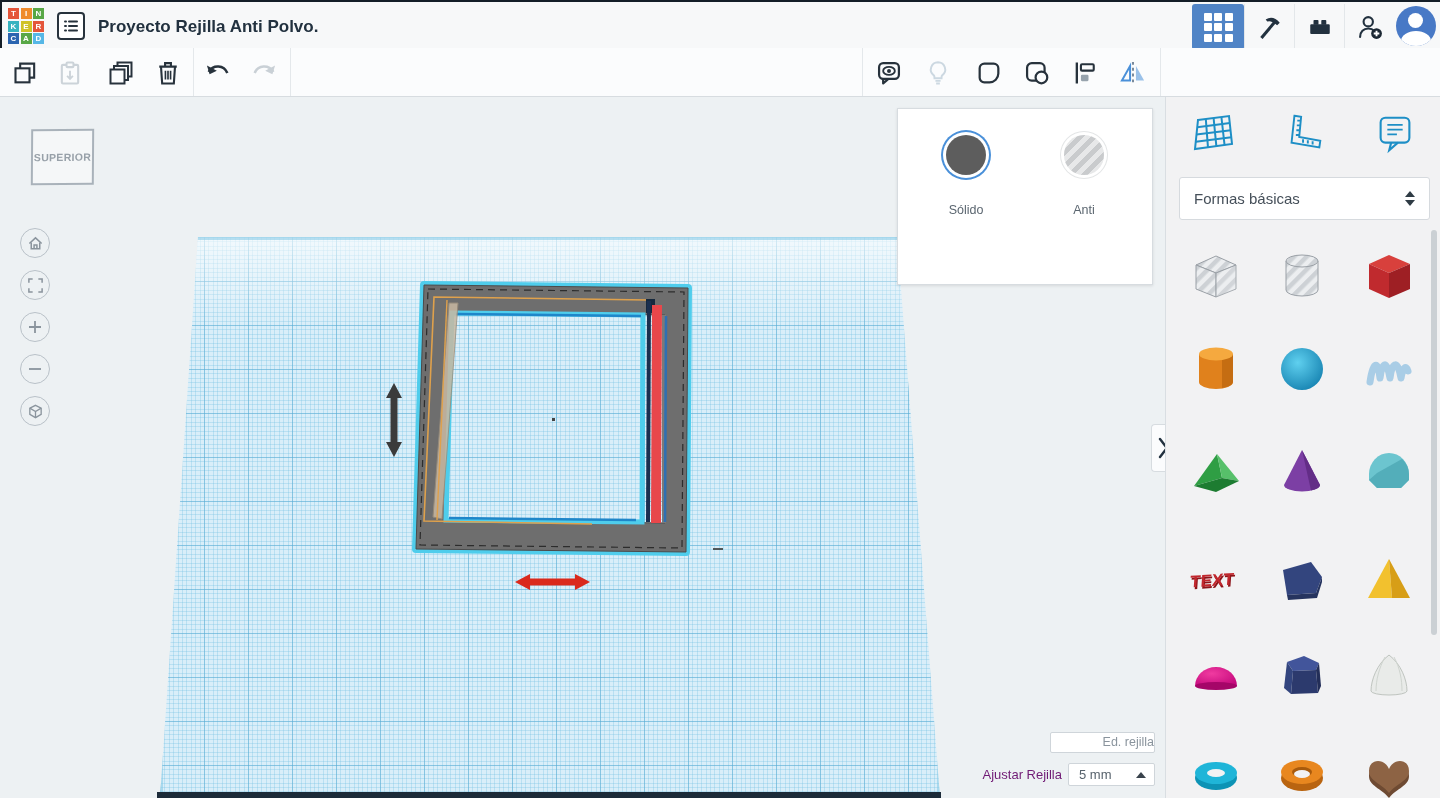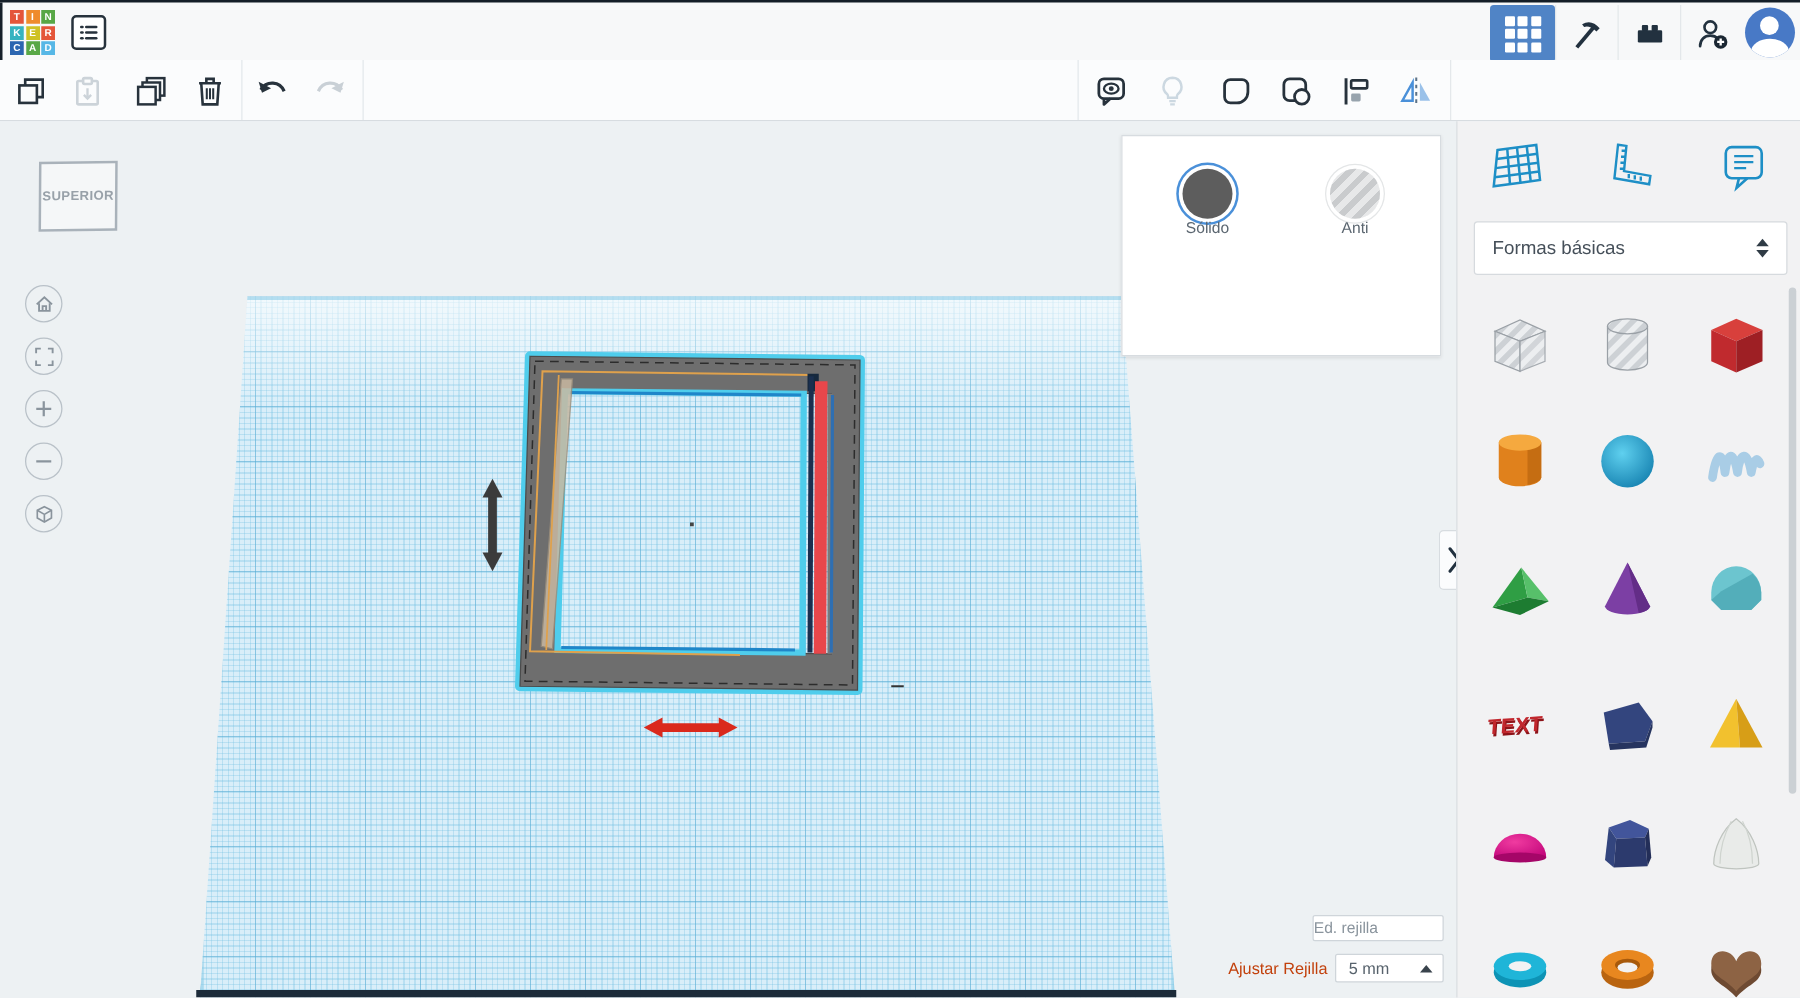--- a/index.html
+++ b/index.html
@@ -53,25 +53,25 @@
   .panel-hd { height:42px; border-bottom:1px solid #e7eaec; display:flex; align-items:center; }
   .collapse-btn { width:42px; height:42px; border-right:1px solid #e7eaec; display:flex; align-items:center; justify-content:center; cursor:pointer; }
   .tri-up { width:0; height:0; border-left:9px solid transparent; border-right:9px solid transparent; border-bottom:11px solid #22313f; }
   .panel-title { flex:1; padding-left:11px; font-size:15px; font-weight:bold; color:#22313f; }
   .panel-hd-icons { display:flex; gap:13px; padding-right:14px; }
   .panel-body { display:flex; justify-content:center; gap:54px; padding-top:26px; }
   .swatch-wrap { display:flex; flex-direction:column; align-items:center; width:64px; cursor:pointer; }
   .swatch { width:40px; height:40px; border-radius:50%; }
   .swatch.solid { background:#5d5d5d; box-shadow:0 0 0 3px #fff, 0 0 0 5px #4a90d9; }
   .swatch.hole { background:repeating-linear-gradient(135deg,#c9cbcd 0 5px,#e7e8e9 5px 10px); box-shadow:0 0 0 3px #fff, 0 0 0 4px #e4e6e7; }
-  .swatch-label { margin-top:0; font-size:12.5px; color:#5b6670; }
+  .swatch-label { margin-top:28px; font-size:12.5px; color:#5b6670; }
 
   
-  .grid-edit-btn { position:absolute; left:1050px; top:635px; width:105px; height:21px; background:#fff; border:1px solid #cfd5da; border-radius:2px; font-size:12.5px; color:#8a949d; text-align:left; line-height:19px; cursor:pointer; }
-  .snap-label { position:absolute; left:900px; top:670px; width:162px; text-align:right; font-size:13px; color:#c2410c; }
+  .grid-edit-btn { position:absolute; left:1050px; top:635px; width:105px; height:21px; background:#fff; border:1px solid #cfd5da; border-radius:2px; font-size:12.5px; color:#8a949d; text-align:right; line-height:19px; cursor:pointer; }
+  .snap-label { position:absolute; left:900px; top:670px; width:162px; text-align:right; font-size:13px; color:#701a75; }
   .snap-dd { position:absolute; left:1068px; top:666px; width:87px; height:23px; background:#fff; border:1px solid #cfd5da; border-radius:2px; font-size:13px; color:#57626c; line-height:21px; padding-left:10px; cursor:pointer; }
   .snap-dd .up { position:absolute; right:8px; top:8px; width:0; height:0; border-left:5px solid transparent; border-right:5px solid transparent; border-bottom:6px solid #39434c; }
 
   
   .sidebar { position:absolute; left:1165px; top:97px; width:275px; height:701px; background:#f2f2f3; border-left:1px solid #d9dee2; overflow:hidden; }
   .side-tools { position:absolute; left:22px; top:12px; width:232px; display:flex; justify-content:space-between; }
   .side-tool { width:50px; height:50px; display:flex; align-items:center; justify-content:center; cursor:pointer; }
   .cat-dd { position:absolute; left:13px; top:80px; width:251px; height:43px; background:#fff; border:1px solid #d6dade; border-radius:3px; display:flex; align-items:center; padding:0 14px; cursor:pointer; }
   .cat-dd .lbl { flex:1; font-size:15px; color:#454f59; }
   .spin { display:flex; flex-direction:column; gap:3px; }
@@ -104,20 +104,21 @@
           <g stroke="#27323c" stroke-width="2" stroke-linecap="round">
         <line x1="3" y1="4.5" x2="4" y2="4.5"></line>
             <line x1="7" y1="4.5" x2="15" y2="4.5"></line>
         <line x1="3" y1="9" x2="4" y2="9"></line>
             <line x1="7" y1="9" x2="15" y2="9"></line>
         <line x1="3" y1="13.5" x2="4" y2="13.5"></line>
             <line x1="7" y1="13.5" x2="15" y2="13.5"></line>
           </g>
         </svg>
     </div>
+    <div class="title">Proyecto Rejilla Anti Polvo.</div>
 
     <div class="hdr-right">
       <div class="hdr-cell hdr-grid-btn">
         <div class="grid9">
             <span></span>
             <span></span>
             <span></span>
             <span></span>
             <span></span>
             <span></span>

